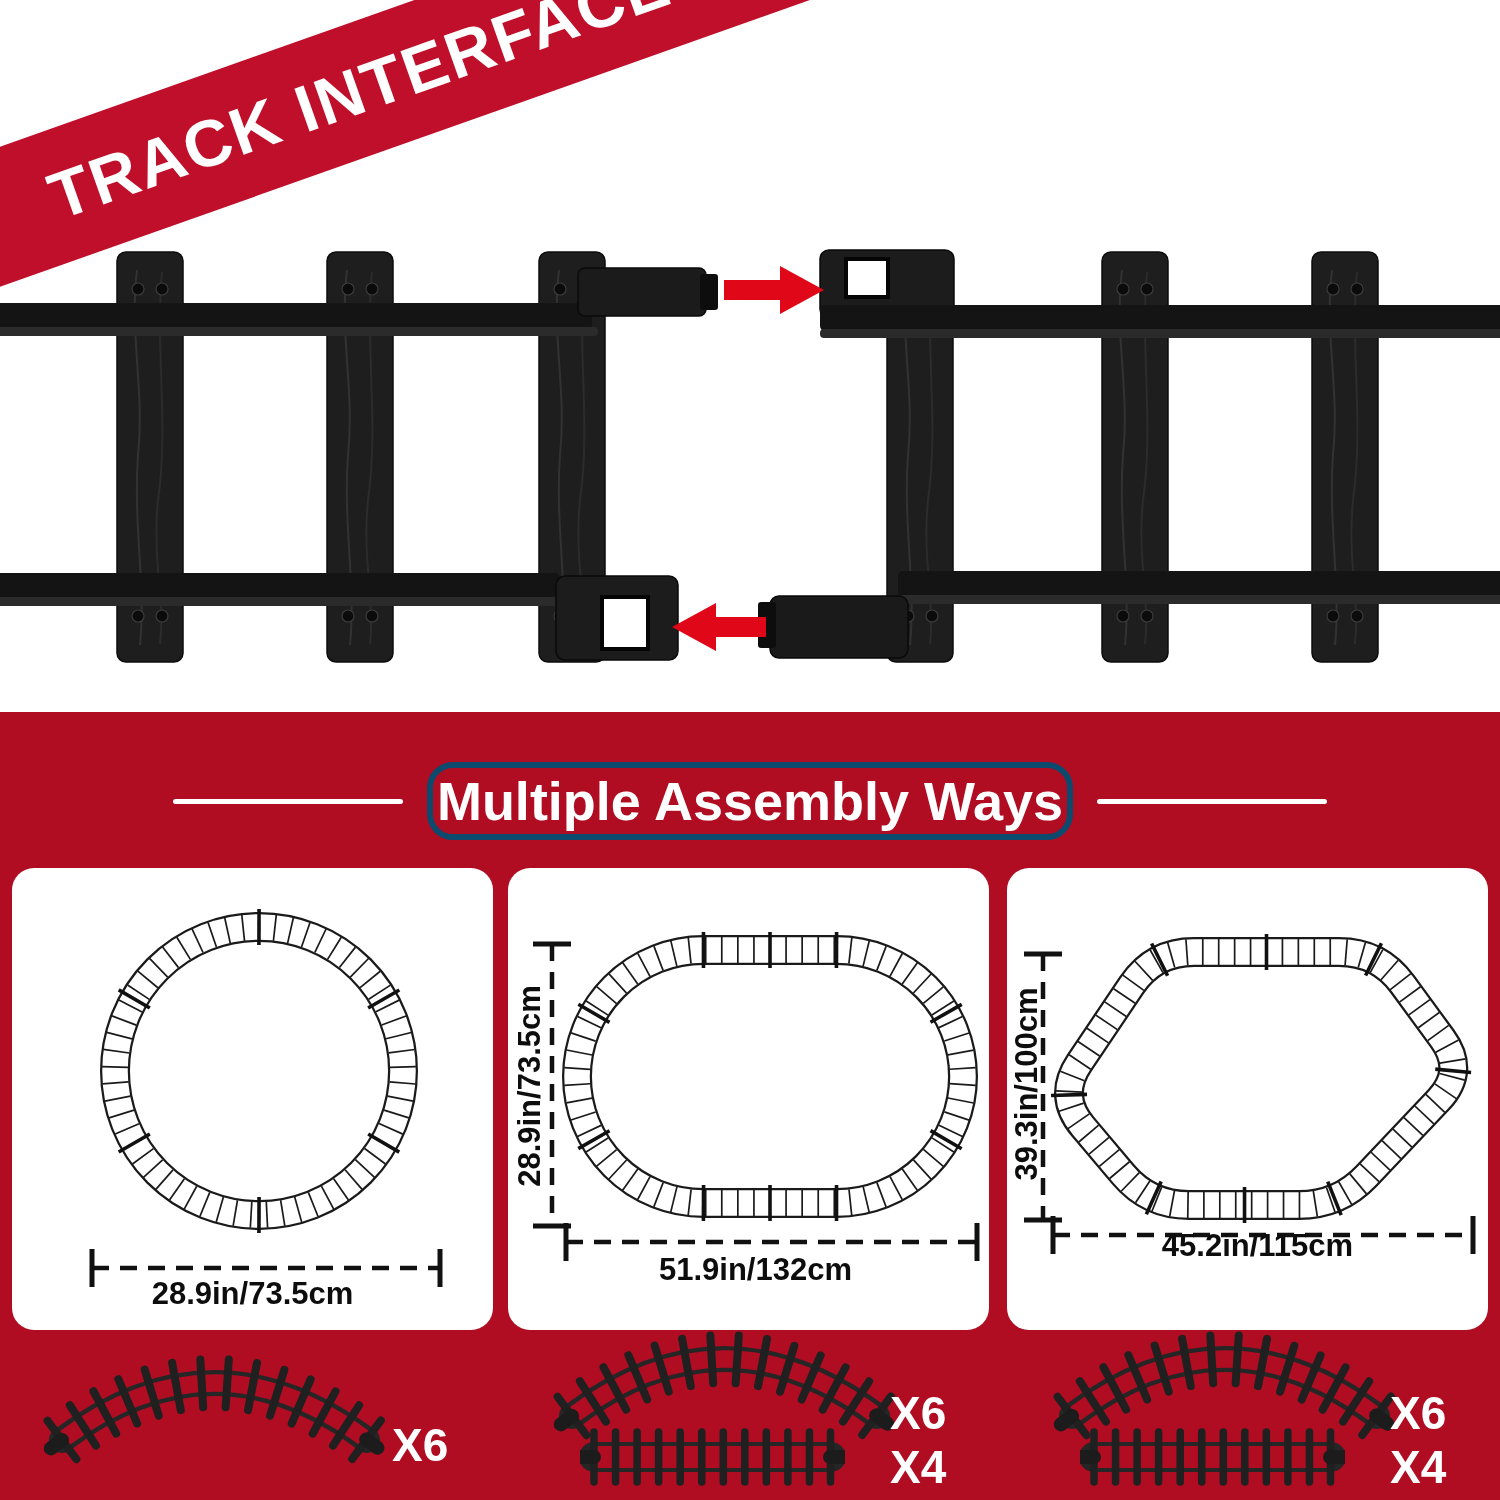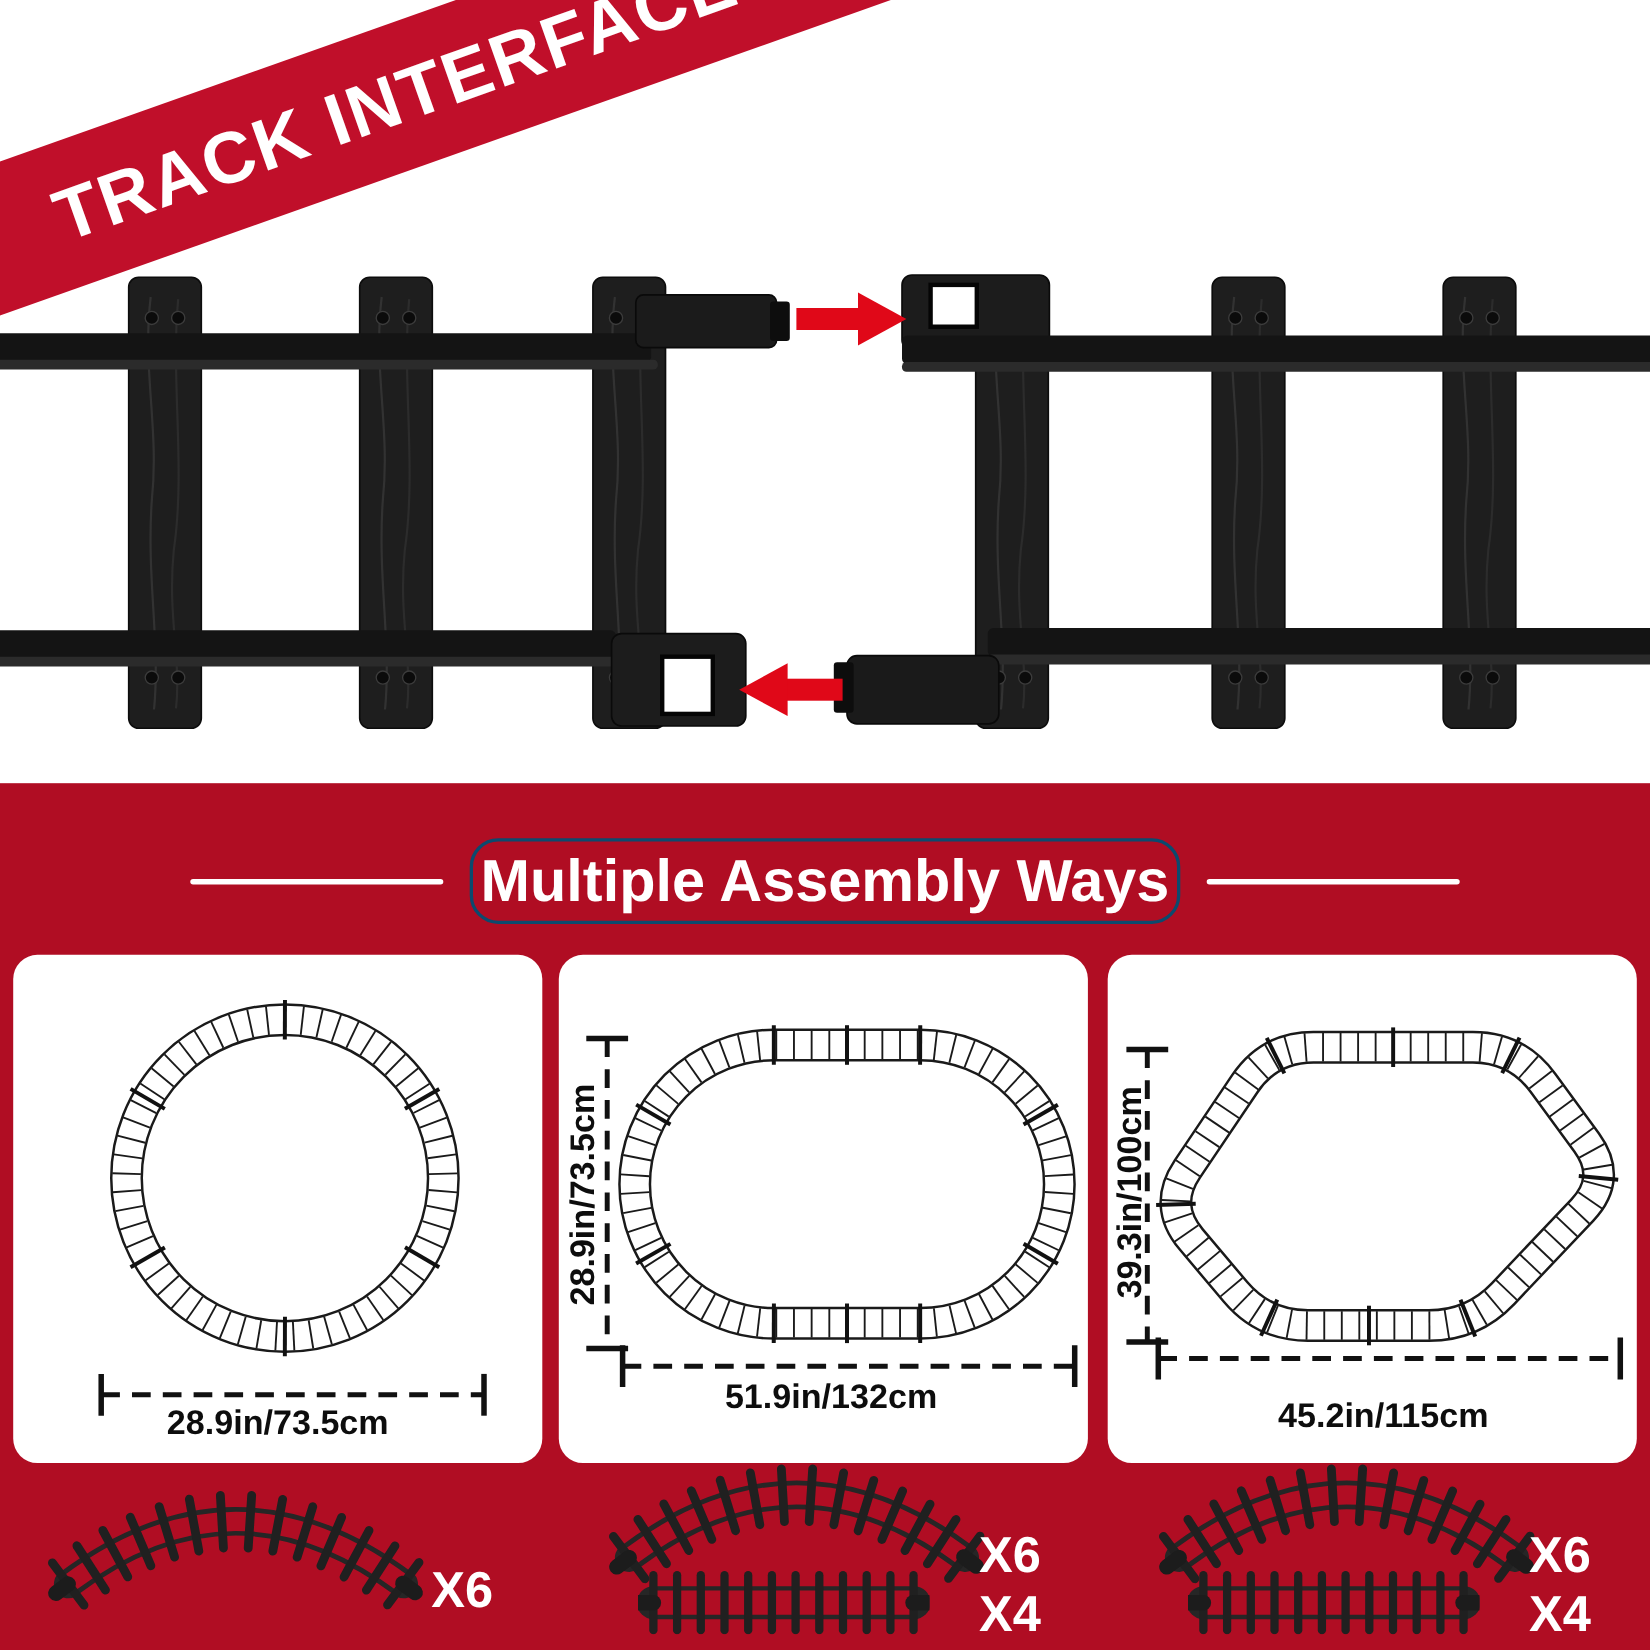--- a/index.html
+++ b/index.html
@@ -19,21 +19,21 @@
     color:#ffffff;font-size:66px;font-weight:bold;letter-spacing:2px;white-space:nowrap;
   }
   .interface-svg{position:absolute;left:0;top:0;}
   
   .red-panel{
     position:absolute;left:0;top:712px;width:1500px;height:788px;
     background:var(--bg-red,#b00d23);
   }
   .title-box{
     position:absolute;left:427px;top:762px;width:646px;height:78px;
-    border:3px solid #0c4a6e;border-radius:26px;
+    border:6px solid #0c4a6e;border-radius:26px;
     display:flex;align-items:center;justify-content:center;
   }
   .title-text{color:#ffffff;font-size:54px;font-weight:bold;white-space:nowrap;}
   .title-line{position:absolute;top:799px;width:230px;height:5px;background:#ffffff;border-radius:3px;}
   .title-line.left{left:173px;}
   .title-line.right{left:1097px;}
   .card{
     position:absolute;top:868px;width:481px;height:462px;background:#ffffff;border-radius:22px;
   }
   .card svg{position:absolute;left:0;top:0;}
@@ -382,21 +382,21 @@
         <line x1="44.02651172782613" y1="227.5291551151654" x2="80.00731700752543" y2="226.35371841999086" stroke="#111111" stroke-width="3.6"></line>
         <line x1="144.58448685025172" y1="75.56089853886058" x2="160.60920821810765" y2="107.79765248653004" stroke="#111111" stroke-width="3.6"></line>
         <line x1="36" y1="86" x2="36" y2="352" stroke="#111" stroke-width="4.5" stroke-dasharray="17 11"></line>
         <line x1="17" y1="86" x2="55" y2="86" stroke="#111" stroke-width="5"></line>
         <line x1="17" y1="352" x2="55" y2="352" stroke="#111" stroke-width="5"></line>
         <line x1="46" y1="367" x2="466" y2="367" stroke="#111" stroke-width="4.5" stroke-dasharray="17 11"></line>
         <line x1="46" y1="348" x2="46" y2="386" stroke="#111" stroke-width="5"></line>
         <line x1="466" y1="348" x2="466" y2="386" stroke="#111" stroke-width="5"></line>
       </svg>
     <div class="dim-label v" style="left:-130px;top:196px;">39.3in/100cm</div>
-    <div class="dim-label h" style="top:401px;left:20px;">45.2in/115cm</div>
+    <div class="dim-label h" style="top:360px;left:20px;">45.2in/115cm</div>
   </div>
 
   <svg class="piece" style="left:42px;top:1352px;" width="345" height="115" viewBox="0 0 345 115">
       <path d="M 20 88 Q 172 -26 325 88" fill="none" stroke="#262626" stroke-width="26" stroke-linecap="round"></path>
       <path d="M 20 88 Q 172 -26 325 88" fill="none" stroke="#b00d23" stroke-width="17"></path>
       <path d="M 20 88 Q 172 -26 325 88" fill="none" stroke="none"></path>
       <line x1="5.6274732778349" y1="68.77942572084147" x2="34.3725267221651" y2="107.22057427915853" stroke="#202020" stroke-width="8" stroke-linecap="round"></line>
       <line x1="27.895884172673348" y1="53.23426302311949" x2="53.897717817072746" y2="93.58156339289613" stroke="#202020" stroke-width="8" stroke-linecap="round"></line>
       <line x1="51.48590035635854" y1="39.264209284223966" x2="74.16059164803599" y2="81.57092712935025" stroke="#202020" stroke-width="8" stroke-linecap="round"></line>
       <line x1="76.43662329494718" y1="27.25366267901047" x2="95.12819604099032" y2="71.46480503339187" stroke="#202020" stroke-width="8" stroke-linecap="round"></line>

